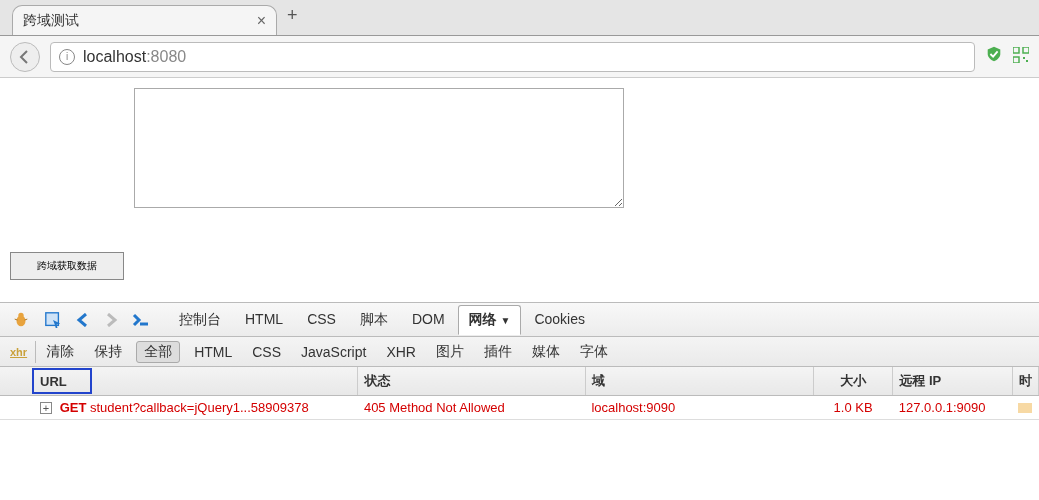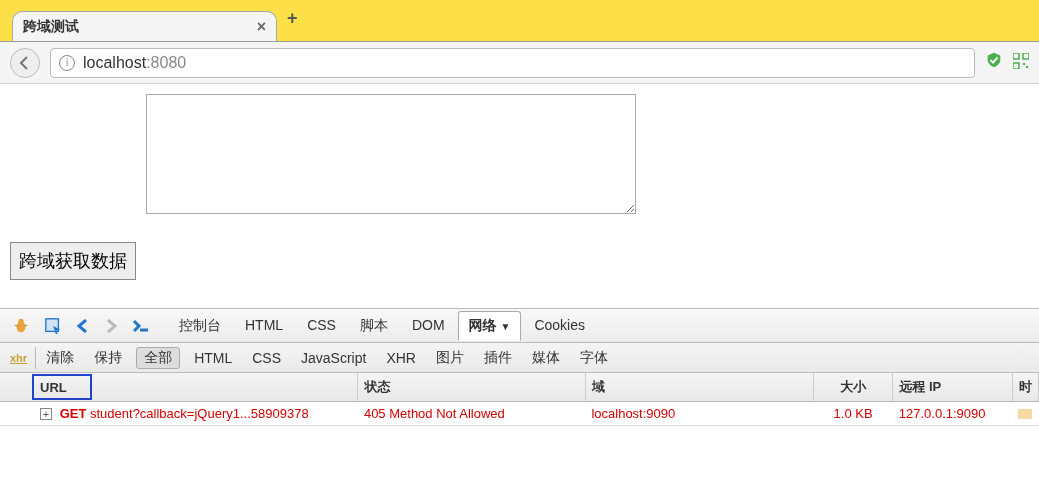--- a/index.html
+++ b/index.html
@@ -5,27 +5,26 @@
     * { box-sizing: border-box; margin: 0; padding: 0; }
     body {
       font-family: "Microsoft YaHei", Arial, sans-serif;
       font-size: 13px;
       background: #fff;
       width: 1039px;
       height: 500px;
       overflow: hidden;
     }
     .browser-chrome {
-      background: #fde047;
-      height: 42px;
+      background: #e5e5e5;
+      height: 36px;
       display: flex;
       align-items: flex-end;
       padding-left: 12px;
       border-bottom: 1px solid #999;
-      font-weight: bold;
     }
     .tab {
       background: #f5f5f5;
       border: 1px solid #aaa;
       border-bottom: none;
       border-top-left-radius: 10px;
       border-top-right-radius: 10px;
       height: 30px;
       width: 265px;
       display: flex;
@@ -106,27 +105,27 @@
       color: #4caf50;
     }
     .page-content {
       padding: 10px;
       background: #fff;
       height: 224px;
       display: flex;
       align-items: flex-start;
     }
     .fetch-button {
-      padding: 6px 8px;
+      padding: 6px 26px;
       border: 1px solid #888;
       background: #eee;
       cursor: pointer;
-      font-size: 18px;
+      font-size: 10px;
       align-self: flex-end;
-      margin-bottom: 18px;
+      margin-bottom: 12px;
     }
     .textarea {
       width: 490px;
       height: 120px;
       border: 1px solid #aaa;
       outline: none;
       resize: both;
       padding: 4px;
       font-size: 13px;
       margin-left: 10px;

